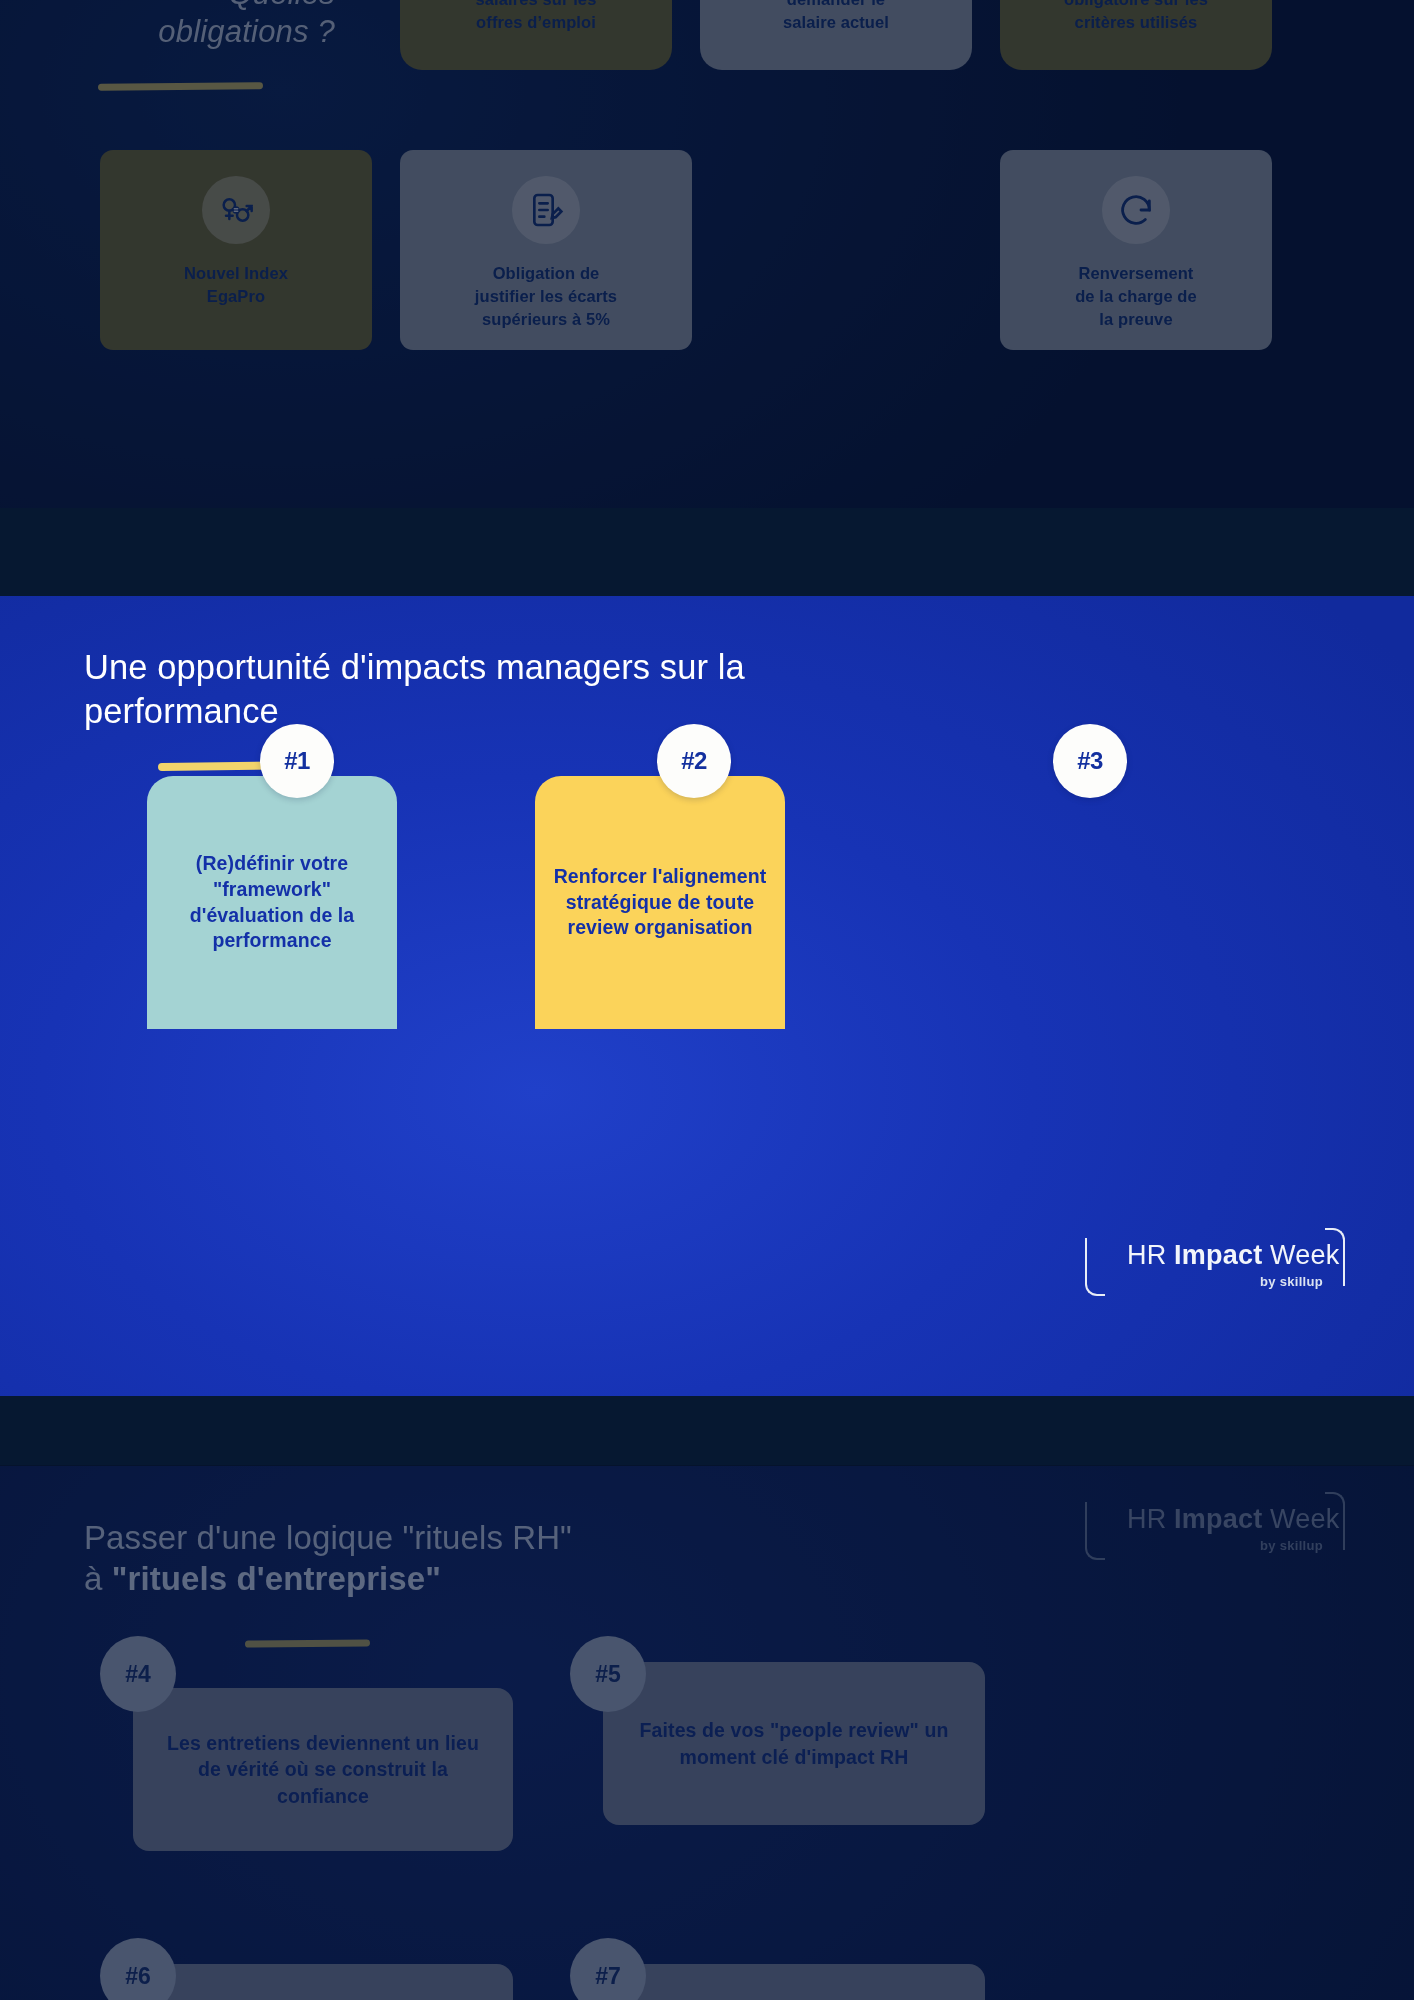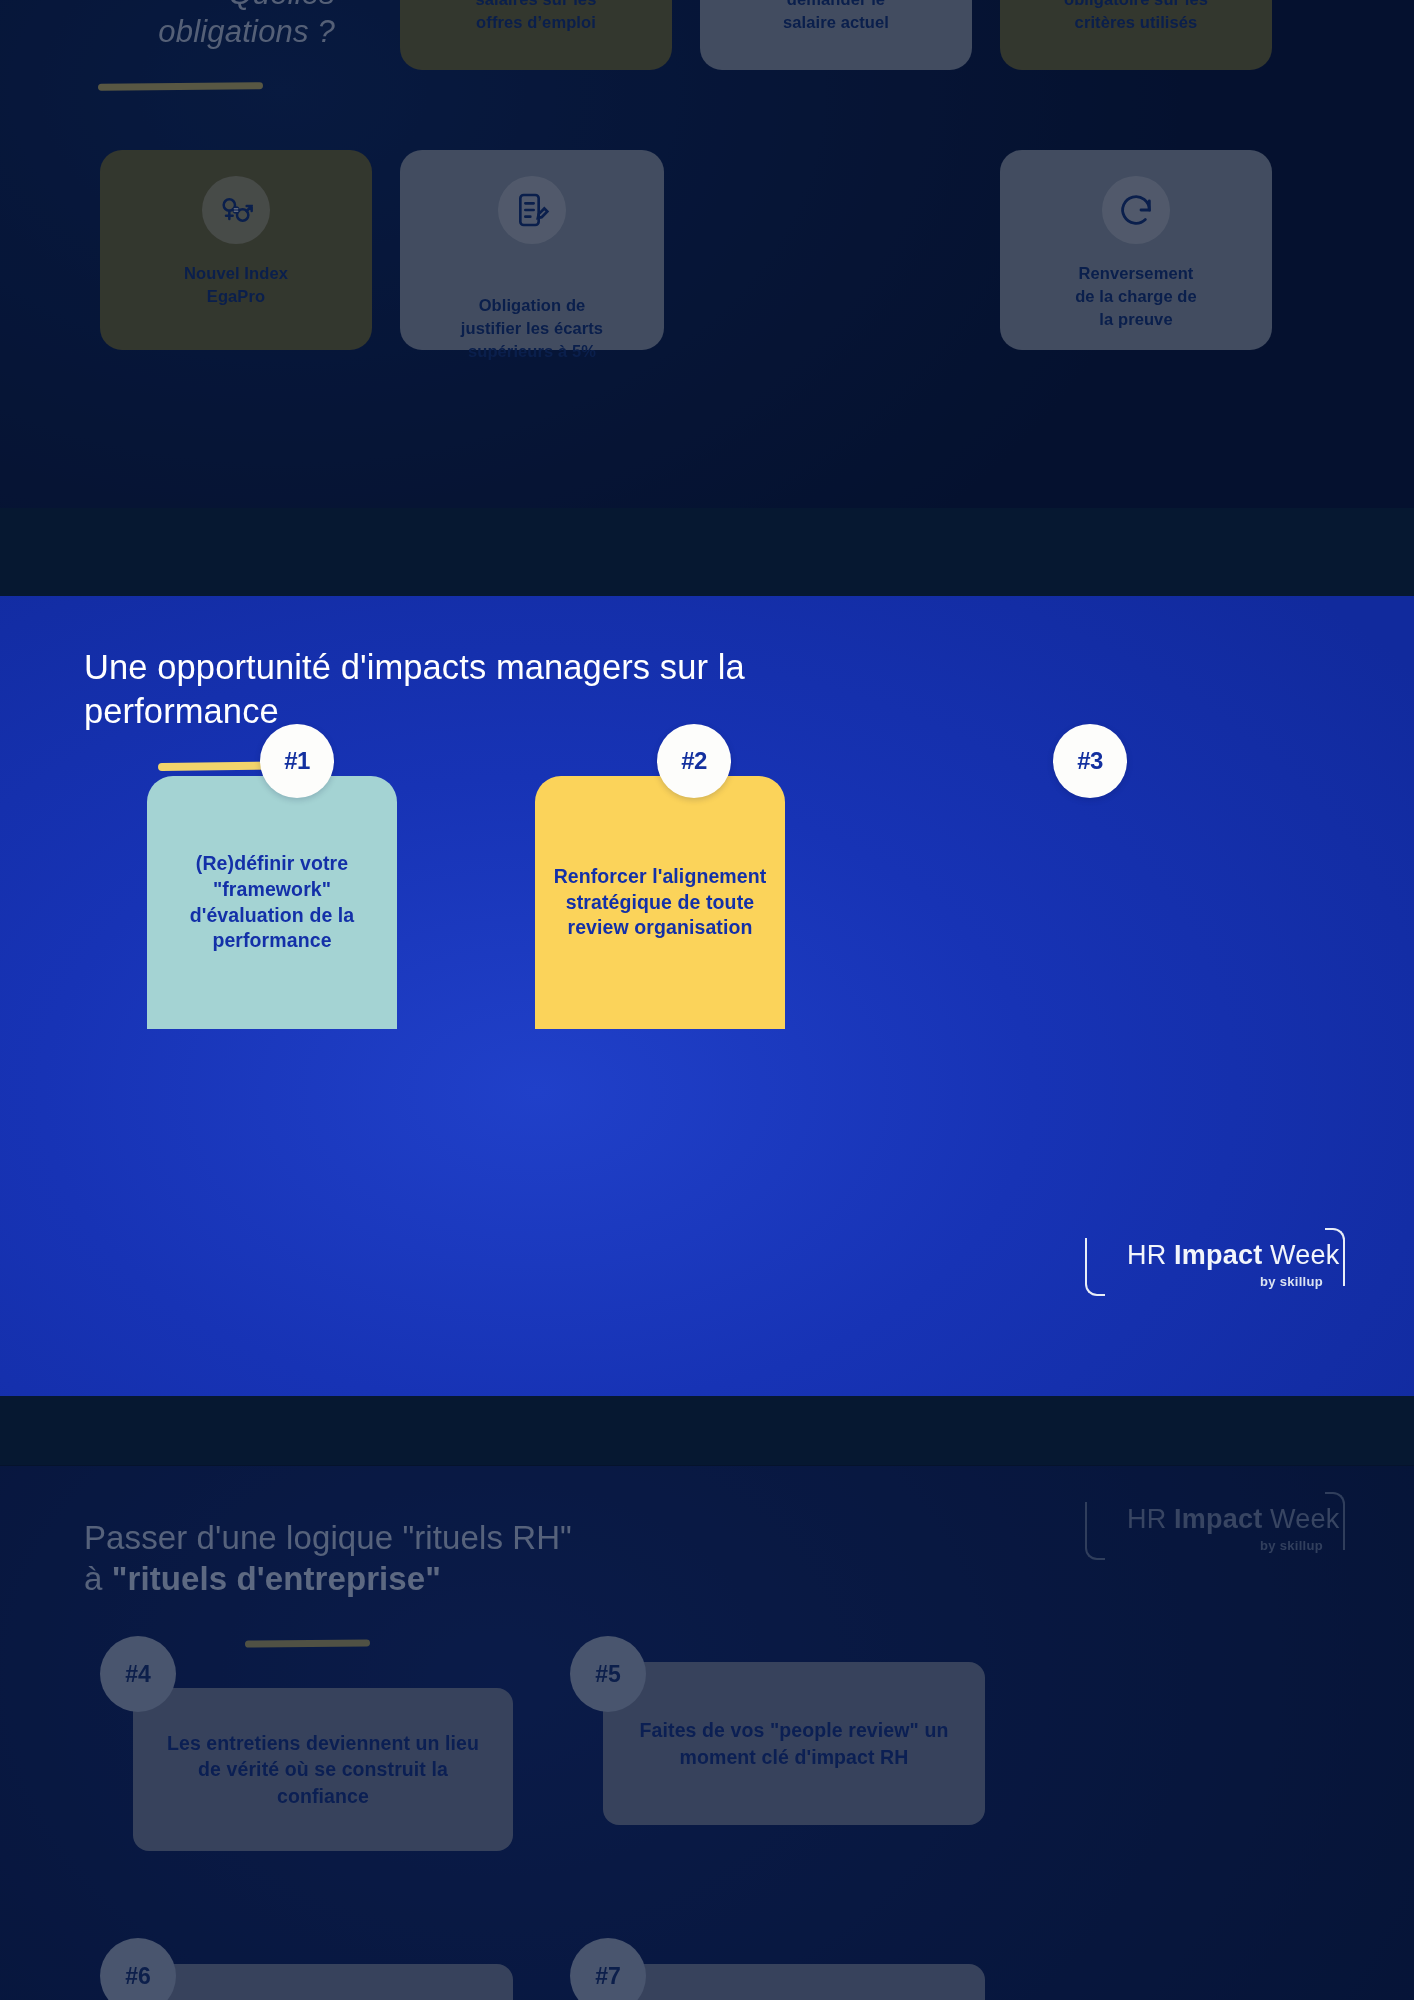--- a/index.html
+++ b/index.html
@@ -50,21 +50,21 @@
     display:flex; align-items:center; justify-content:center;
     margin-bottom:18px; flex:0 0 auto;
   }
   .s1-ic svg { width:40px; height:40px; display:block; }
   .s1-lbl {
     font-size:16.5px; font-weight:700; line-height:1.38;
     color:#13357e; text-align:center; padding:0 10px; letter-spacing:.1px;
   }
   .s1-row1 { top:-58px; height:548px; }
   .s1-row1 .s1-lbl { margin-top:auto; margin-bottom:36px; }
-  .s1-row2 { top:570px; height:200px; }
+  .s1-row2 { top:570px; height:200px;border-radius:13px; }
 
   
   .band {
     position:absolute; left:0; width:1414px; background:#061831; z-index:5;
   }
 
   
   .sec2 {
     position:absolute; left:0; top:596px; width:1414px; height:800px;
     background:
@@ -187,21 +187,21 @@
               <path d="M8 12.4v5M6 15.4h4"></path>
             <circle cx="16" cy="15" r="3.4"></circle>
               <path d="M18.4 12.6l3-3M18.4 9.6h3v3"></path>
             <circle cx="12" cy="12" r="2.2" fill="#13357e" stroke="none"></circle>
             <path d="M11 11.3h2M11 12.7h2" stroke="#cfd6e4" stroke-width="0.9"></path>
           </svg>
         </div>
         <div class="s1-lbl">Nouvel Index<br>EgaPro</div>
       </div>
 
-      <div class="s1-card steel s1-row2" style="left:400px; width:264px;gap:32px;">
+      <div class="s1-card steel s1-row2" style="left:400px; width:292px;">
         <div class="s1-ic">
           <svg viewBox="0 0 24 24" fill="none" stroke="#13357e" stroke-width="1.6" stroke-linecap="round">
             <rect x="5" y="3" width="11" height="18" rx="2"></rect>
               <path d="M8 8h5M8 12h5M8 16h3"></path>
             <path d="M16 14.5l3.4-3.4 1.8 1.8-3.4 3.4-2.3.5z"></path>
           </svg>
         </div>
         <div class="s1-lbl">Obligation de<br>justifier les écarts<br>supérieurs à 5%</div>
       </div>
 

